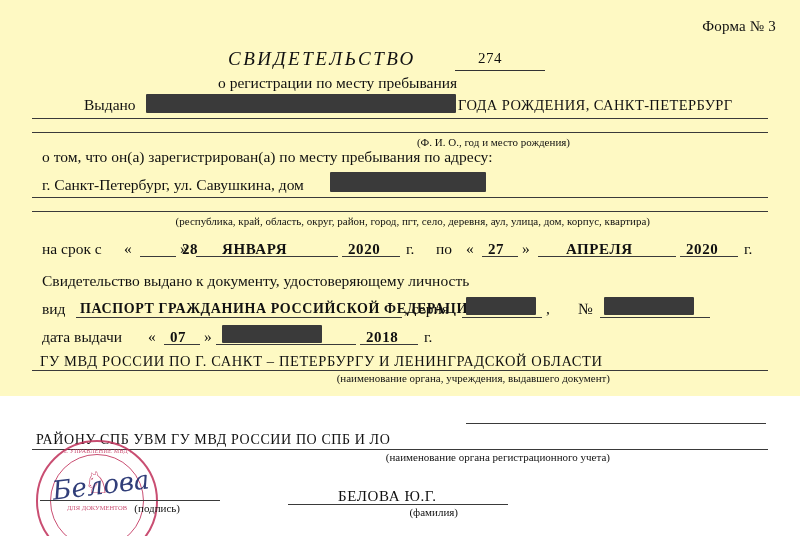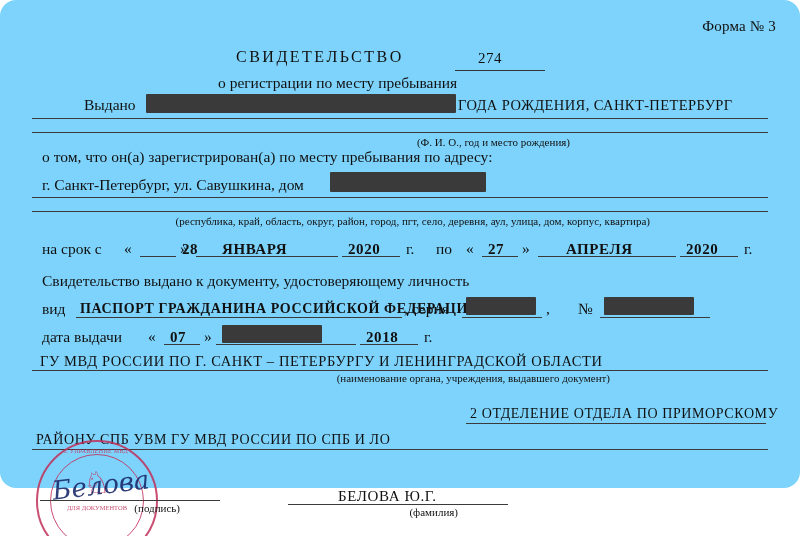--- a/index.html
+++ b/index.html
@@ -11,42 +11,42 @@
     width: 800px;
     height: 536px;
     font-family: "Liberation Serif", serif;
     color: #111111;
     overflow: hidden;
     position: relative;
   }
   .page {
     position: relative;
     width: 800px;
-    height: 488px;
-    background: #7dd3fc;
-    border-radius: 16px;
+    height: 396px;
+    background: #fef9c3;
   }
 
   
   .form-no {
     position: absolute;
     right: 24px;
     top: 18px;
     font-size: 15px;
     letter-spacing: .2px;
   }
 
   
   .title {
     position: absolute;
-    left: 236px;
+    left: 228px;
     top: 48px;
-    font-size: 16px;
+    font-size: 19px;
     letter-spacing: 2.5px;
     font-weight: 400;
+    font-style: italic;
   }
   .title-number {
     position: absolute;
     left: 478px;
     top: 50px;
     font-size: 15px;
     letter-spacing: .5px;
   }
   .title-number-rule {
     position: absolute;
@@ -232,24 +232,24 @@
   <div class="redact" style="left:222px; top:325px; width:100px; height:18px;"></div>
   <div class="rule" style="left:216px; top:344px; width:140px;"></div>
   <div class="typed" style="left:366px; top:329px;">2018</div>
   <div class="rule" style="left:360px; top:344px; width:58px;"></div>
   <div class="lbl" style="left:424px; top:328px;">г.</div>
 
   <div class="typed" style="left:40px; top:353px; font-size:14.5px; font-weight:normal;">ГУ  МВД  РОССИИ  ПО  Г. САНКТ – ПЕТЕРБУРГУ  И  ЛЕНИНГРАДСКОЙ ОБЛАСТИ</div>
   <div class="rule" style="left:32px; top:370px; width:736px;"></div>
   <div class="center-small" style="left:190px; top:372px; width:420px;">(наименование органа, учреждения, выдавшего документ)</div>
 
-  <div class="typed" style="left:470px; top:406px; font-size:14px; font-weight:normal;">2 ОТДЕЛЕНИЕ ОТДЕЛА  ПО ПРИМОРСКОМУ</div>
   <div class="rule" style="left:466px; top:423px; width:300px;"></div>
   <div class="typed" style="left:36px; top:432px; font-size:14px; font-weight:normal;">РАЙОНУ СПБ УВМ  ГУ  МВД  РОССИИ  ПО СПБ  И  ЛО</div>
   <div class="rule" style="left:32px; top:449px; width:736px;"></div>
+  <div class="center-small" style="left:190px; top:451px; width:420px;">(наименование органа регистрационного учета)</div>
 
   <div class="stamp">
     <div class="stamp-inner"></div>
     <div class="stamp-text-top">ГЛАВНОЕ УПРАВЛЕНИЕ МВД РОССИИ</div>
     <div class="stamp-eagle">♘</div>
     <div class="stamp-mid">ДЛЯ ДОКУМЕНТОВ</div>
 
   </div>
 
   <div class="signature">Белова</div>

